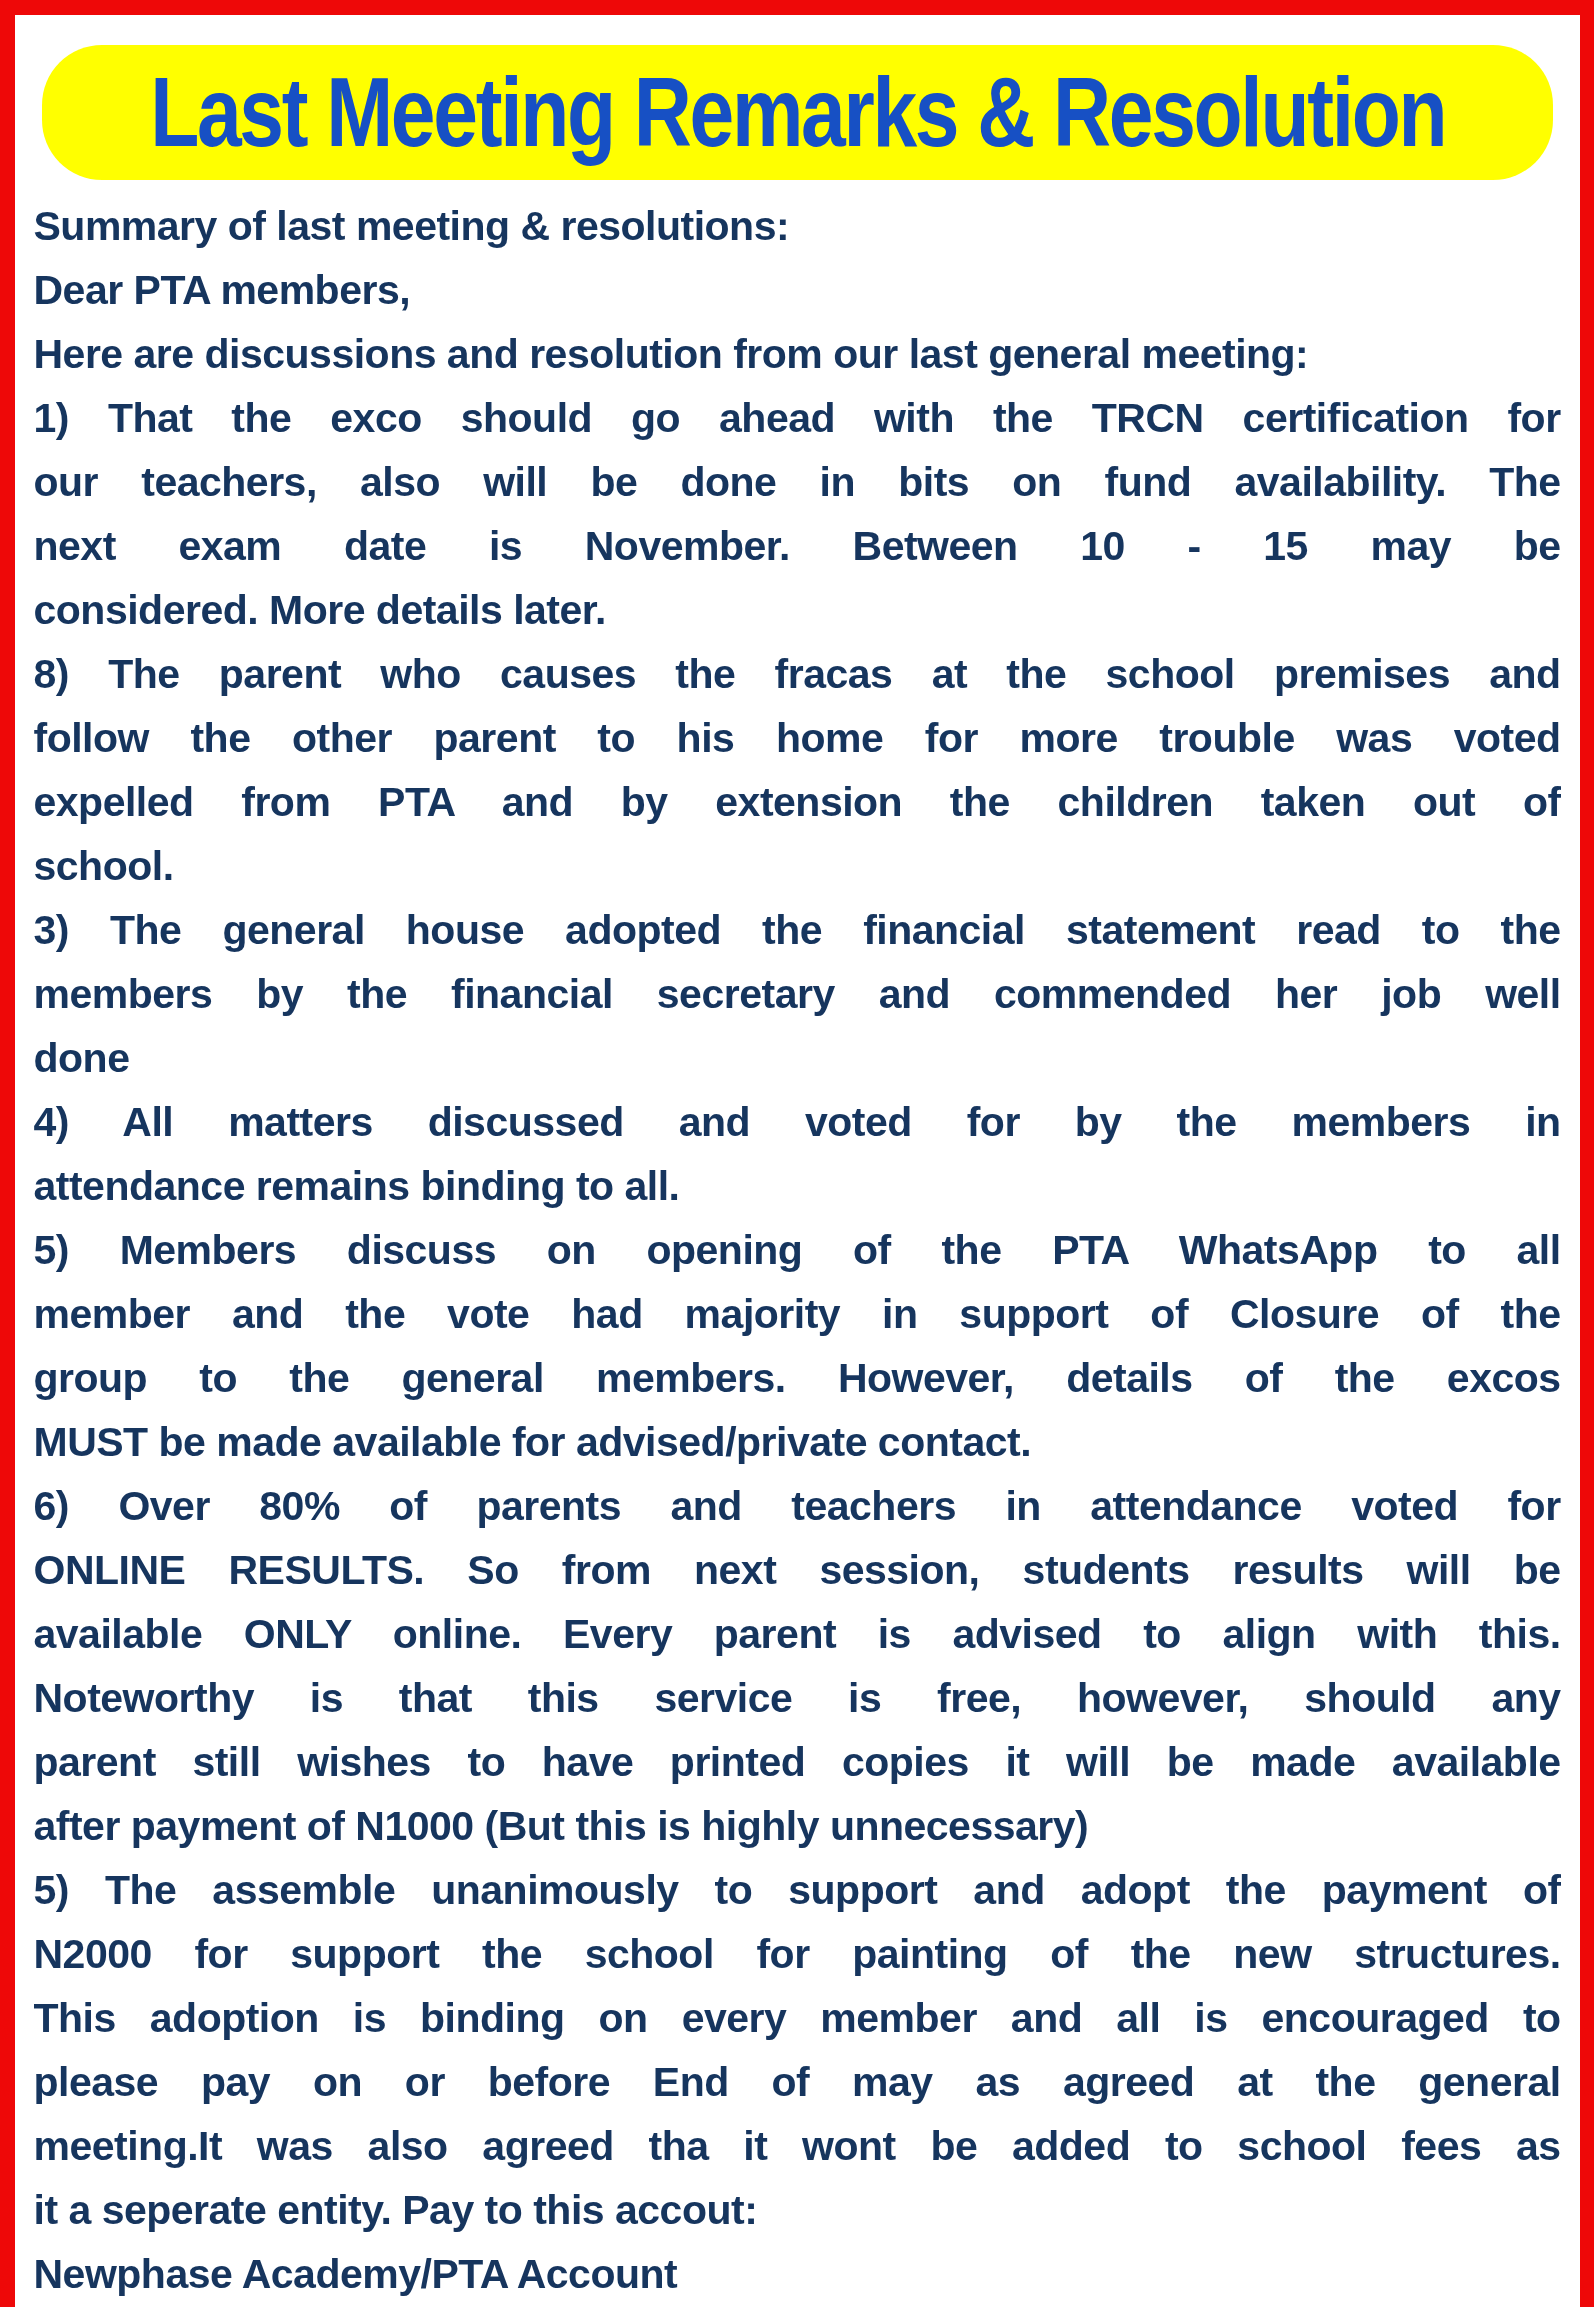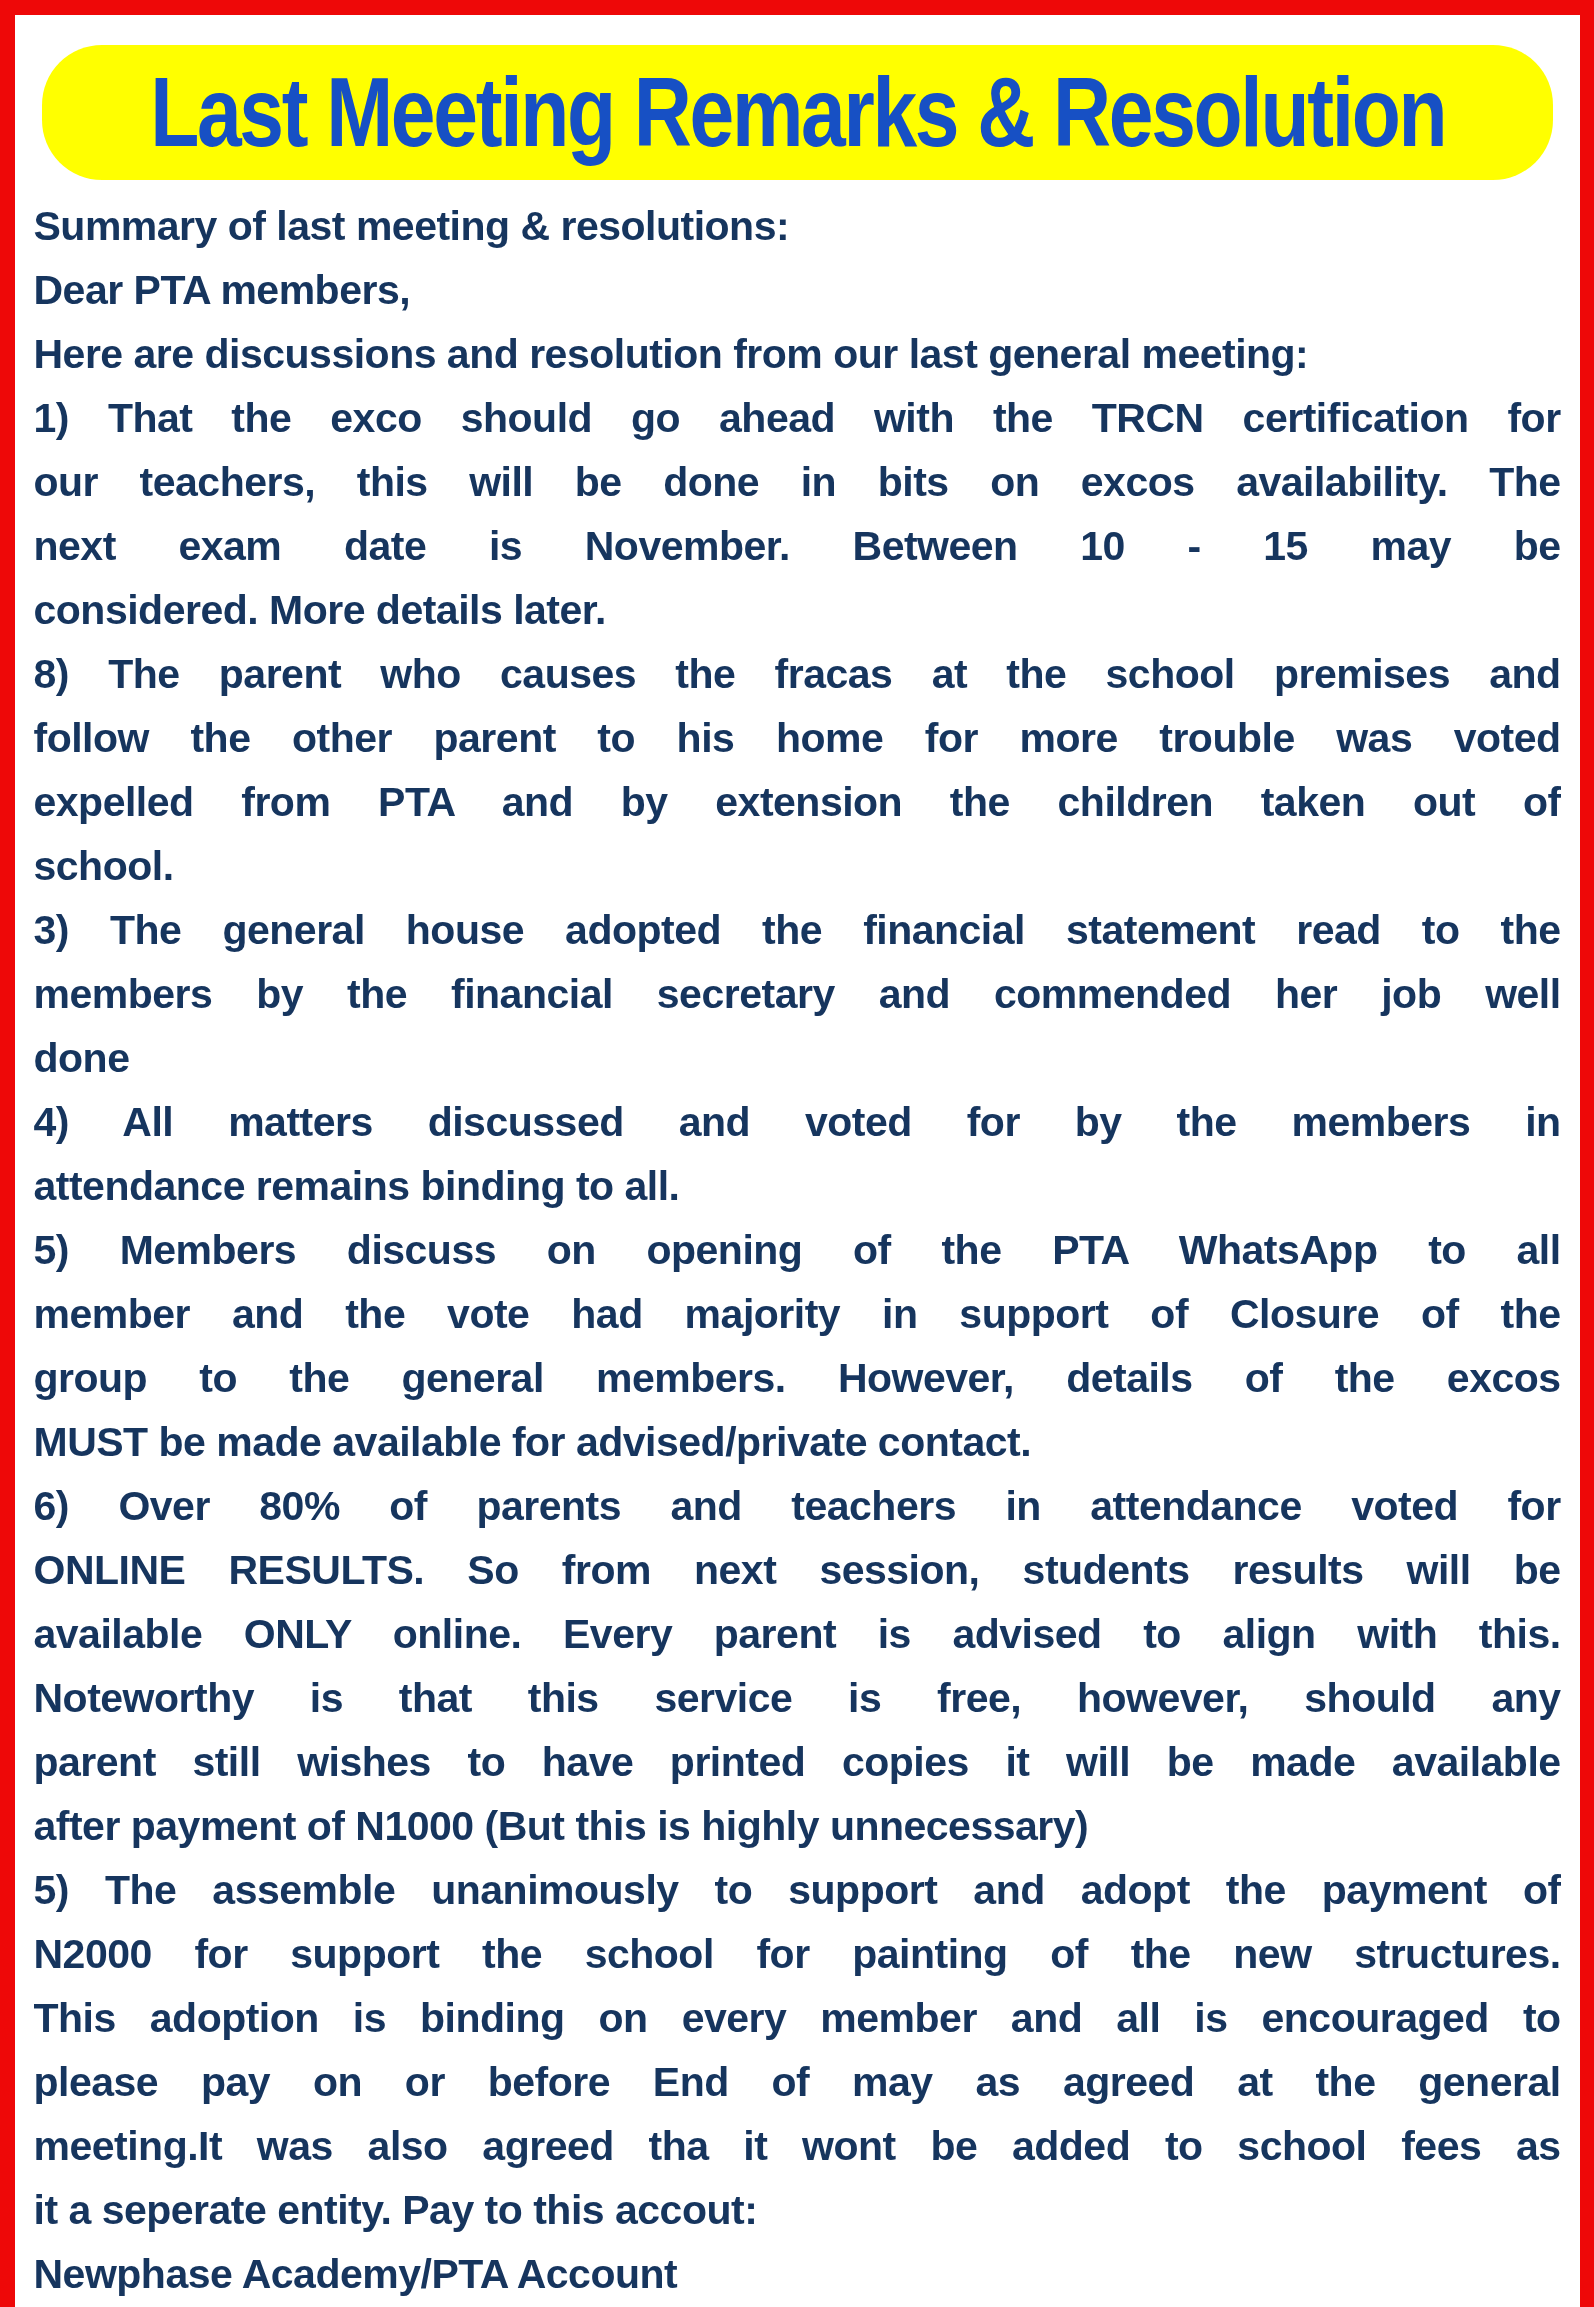--- a/index.html
+++ b/index.html
@@ -66,21 +66,21 @@
 
 <div class="page">
   <div class="title-pill">
     <h1>Last Meeting Remarks &amp; Resolution</h1>
   </div>
   <div class="doc" id="doc">
       <div class="line">Summary of last meeting &amp; resolutions:</div>
       <div class="line">Dear PTA members,</div>
       <div class="line">Here are discussions and resolution from our last general meeting:</div>
       <div class="line j">1) That the exco should go ahead with the TRCN certification for</div>
-      <div class="line j">our teachers, this will be done in bits on excos availability. The</div>
+      <div class="line j">our teachers, also will be done in bits on fund availability. The</div>
       <div class="line j">next exam date is November. Between 10 - 15 may be</div>
       <div class="line">considered. More details later.</div>
       <div class="line j">8) The parent who causes the fracas at the school premises and</div>
       <div class="line j">follow the other parent to his home for more trouble was voted</div>
       <div class="line j">expelled from PTA and by extension the children taken out of</div>
       <div class="line">school.</div>
       <div class="line j">3) The general house adopted the financial statement read to the</div>
       <div class="line j">members by the financial secretary and commended her job well</div>
       <div class="line">done</div>
       <div class="line j">4) All matters discussed and voted for by the members in</div>

